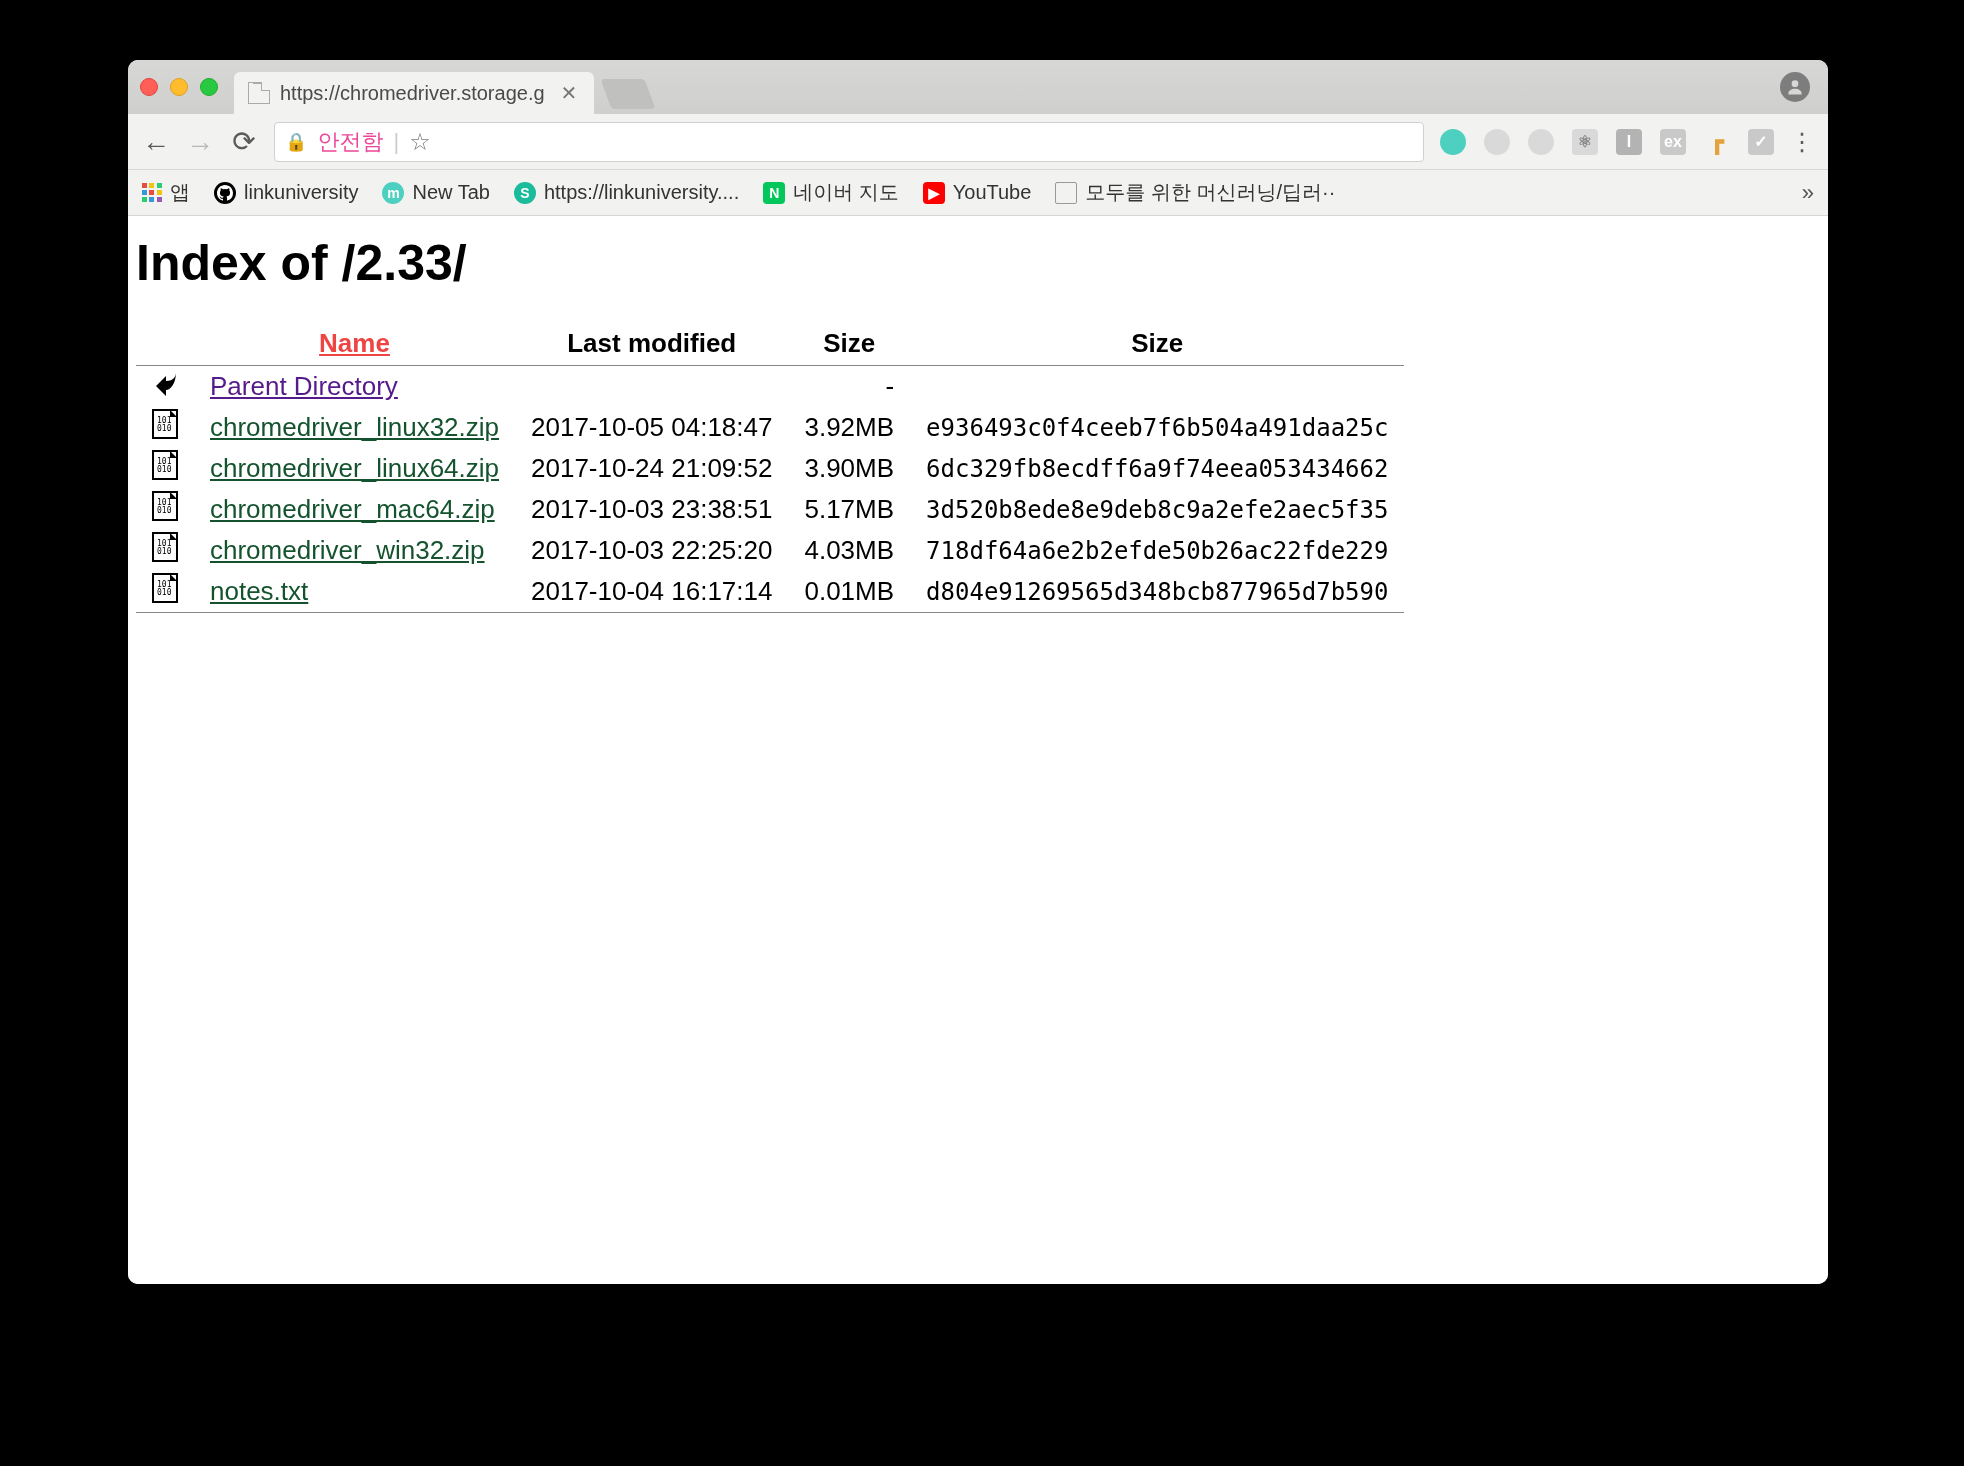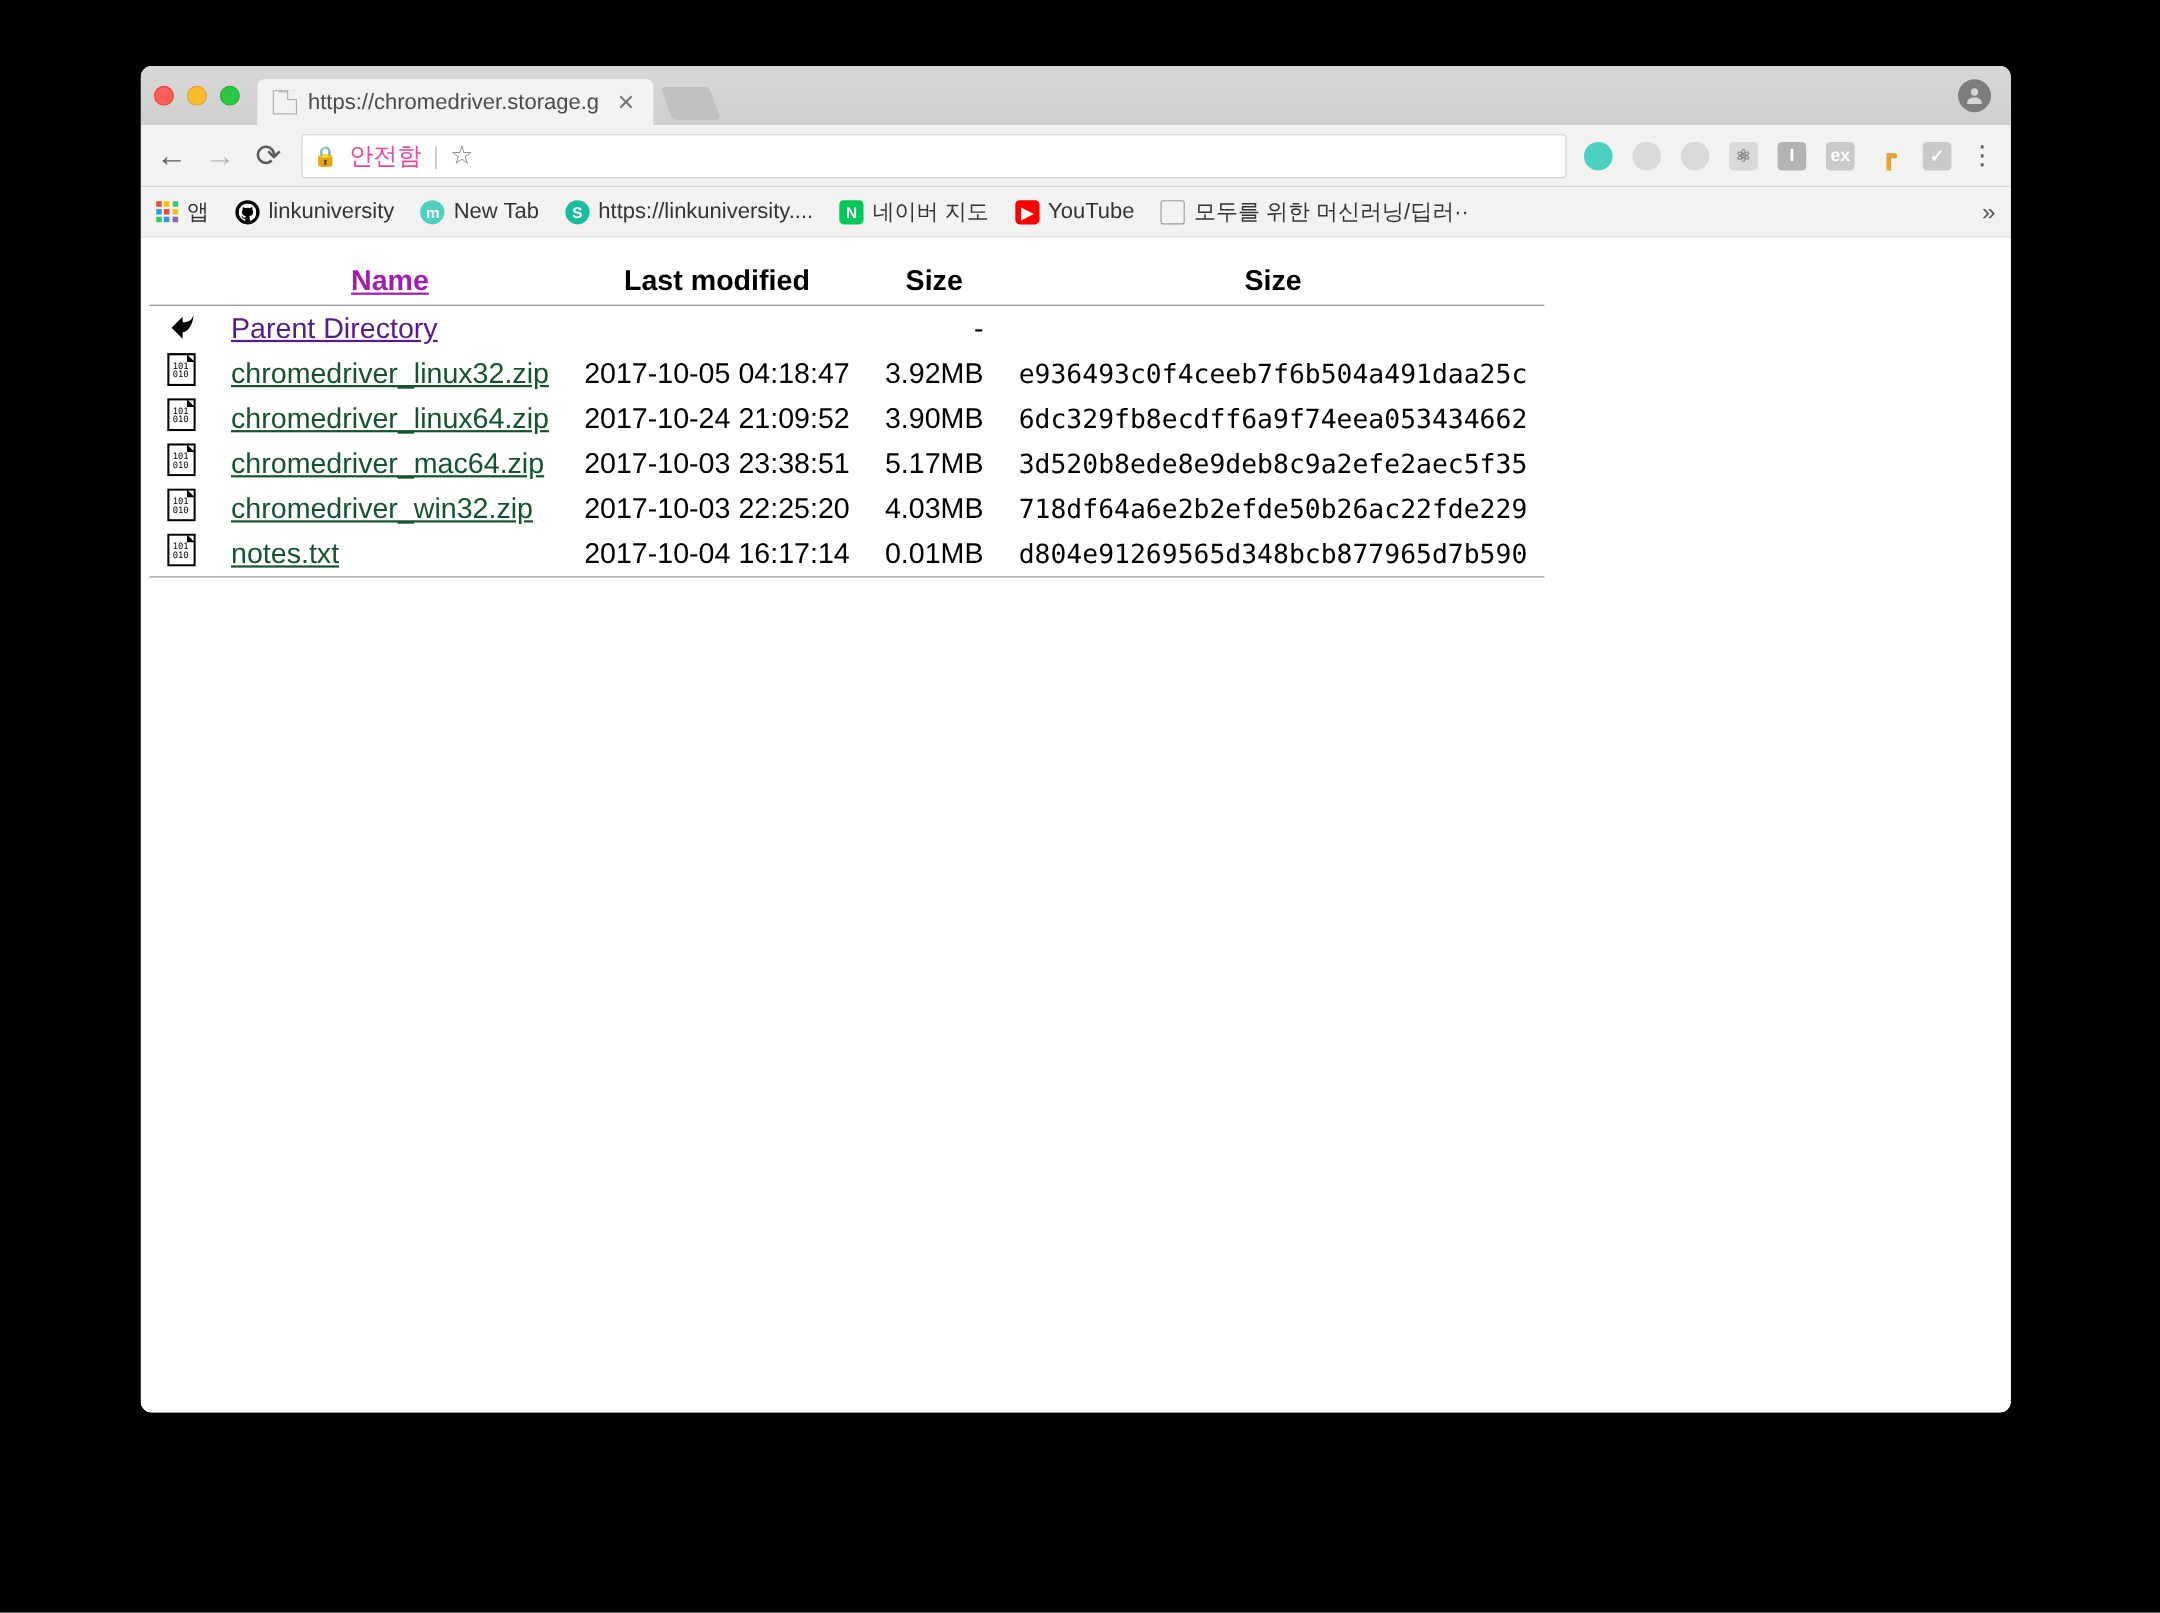--- a/index.html
+++ b/index.html
@@ -129,21 +129,21 @@
     
     .page {
       flex:1;
       background:#fff;
       padding:18px 8px;
       overflow:auto;
     }
     h1.page-title { font-size:50px; font-weight:700; margin-bottom:30px; font-family:"Helvetica Neue",Arial; }
     table.listing { border-collapse:collapse; font-size:26px; }
     table.listing th { font-weight:700; padding:6px 28px; text-align:center; }
-    table.listing th a { color:#a21caf; text-decoration:underline; }
+    table.listing th a { color:#ef4444; text-decoration:underline; }
     table.listing td { padding:2px 16px; }
     table.listing .hr-row td { padding:0; }
     table.listing .hr-row hr { border:none; border-top:1px solid #888; }
     .file-icon { width:26px; height:30px; display:inline-block; position:relative; }
     .back-icon svg, .bin-icon svg { width:26px; height:30px; }
     .name-col a { color:#14532d; text-decoration:underline; }
     .name-col a.visited { color:#551a8b; }
     .date-col { text-align:right; font-variant-numeric:tabular-nums; }
     .size-col { text-align:right; padding-right:24px; }
     .etag-col { font-family:Menlo,Consolas,monospace; font-size:24px; }
@@ -236,20 +236,21 @@
       <span>YouTube</span>
     </div>
     <div class="bm-item">
       <span class="bm-ico" style="border:1px solid #999;border-radius:2px"></span>
       <span>모두를 위한 머신러닝/딥러··</span>
     </div>
     <span class="bm-overflow">»</span>
   </div>
 
   <div class="page">
+    <h1 class="page-title">Index of /2.33/</h1>
 
     <table class="listing">
       <tbody>
           <tr>
         <th></th>
         <th><a href="#">Name</a></th>
         <th>Last modified</th>
         <th>Size</th>
         <th>Size</th>
       </tr>

